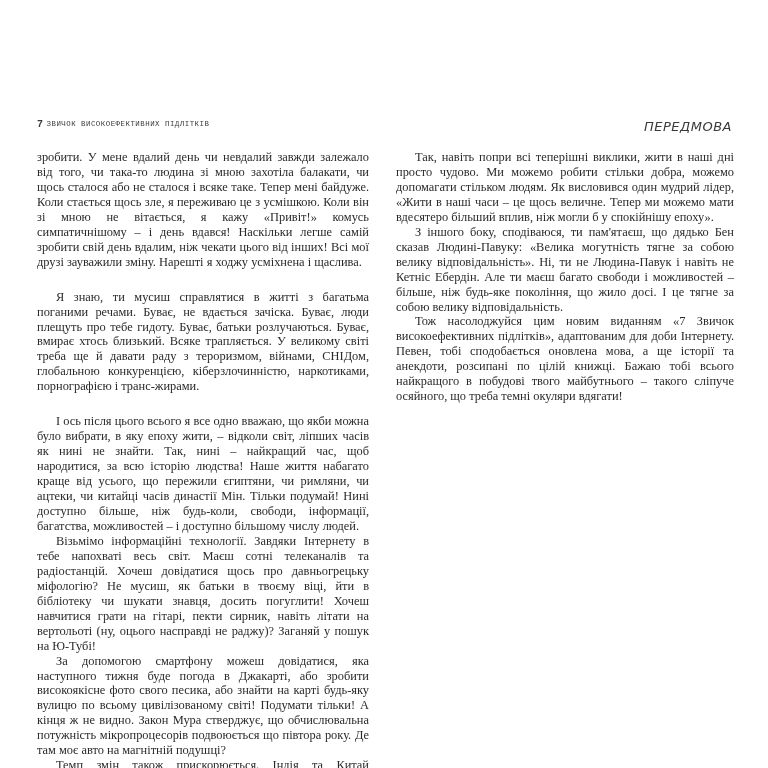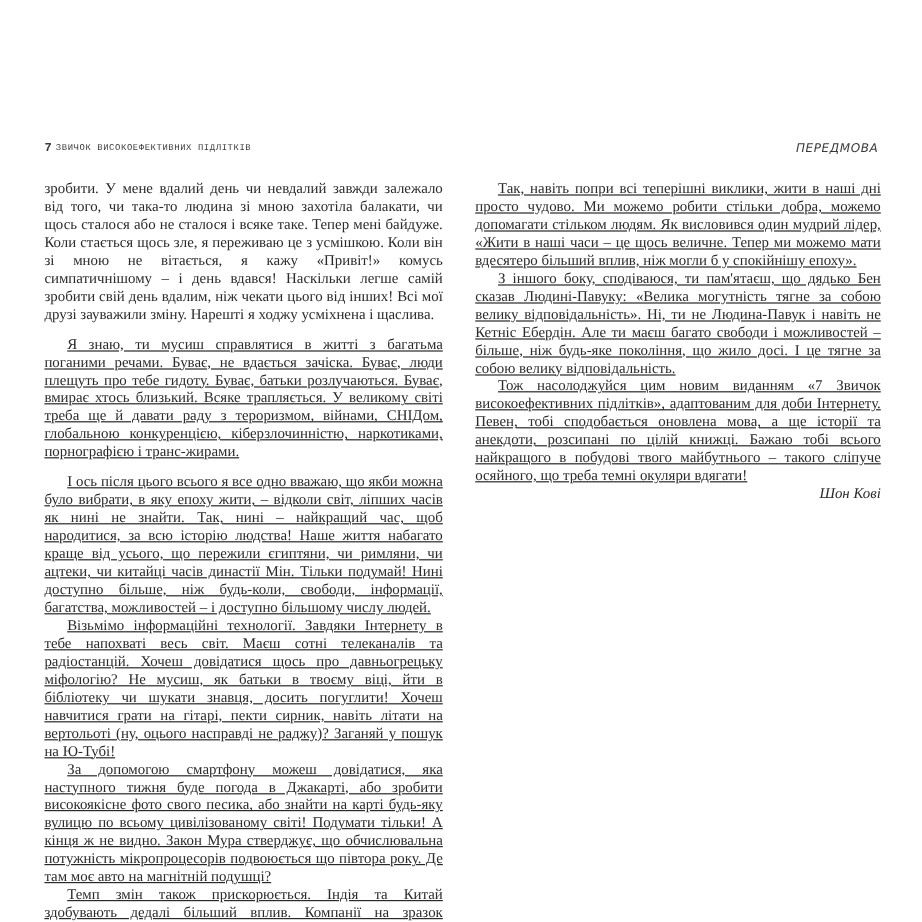--- a/index.html
+++ b/index.html
@@ -4,31 +4,31 @@
 <style>
   html, body { margin: 0; padding: 0; background: #ffffff; }
   body { width: 768px; height: 768px; position: relative; overflow: hidden; color: #2a2a2a; }
   .running-head {
     position: absolute; top: 119px;
     font-family: "DejaVu Sans", sans-serif; font-size: 7.4px; letter-spacing: 0.5px;
     color: #3a3a3a; text-transform: uppercase; white-space: nowrap;
   }
   .running-head.left { left: 37px; font-family: Liberation Mono, monospace; }
   .running-head.left .num { font-weight: bold; font-size: 10px; margin-right: 3px; vertical-align: -1px; }
-  .running-head.right { right: 36px; font-style: italic; font-size: 10px; }
+  .running-head.right { right: 36px; font-style: italic; font-size: 13px; }
   .column {
     position: absolute; top: 150px;
     font-family: "Liberation Serif", serif; font-size: 12.4px; line-height: 14.95px;
     text-align: justify; hyphens: manual;
   }
   .column.left { left: 37px; width: 332px; }
   .column.right { left: 396px; width: 338px; }
   .column p { margin: 0; }
-  .column p.indent { text-indent: 19px; text-decoration: underline; }
-  .column p.gap { margin-top: 10px; }
+  .column p.indent { text-indent: 19px; }
+  .column p.gap { margin-top: 20px; }
   .signature { text-align: right; font-style: italic; margin-top: 14.95px; }
 </style>
 </head>
 <body>
 
 <div class="running-head left">
   <span class="num">7</span><span>звичок високоефективних підлітків</span>
 </div>
 <div class="running-head right">Передмова</div>
 
@@ -39,14 +39,13 @@
   <p class="indent">Візьмімо інформаційні технології. Завдяки Інтернету в тебе напохваті весь світ. Маєш сотні телеканалів та радіостанцій. Хочеш довідатися щось про давньогрецьку міфологію? Не мусиш, як батьки в твоєму віці, йти в бібліотеку чи шукати знавця, досить погуглити! Хочеш навчитися грати на гітарі, пекти сирник, навіть літати на вертольоті (ну, оцього насправді не раджу)? Заганяй у пошук на Ю-Тубі!</p>
   <p class="indent">За допомогою смартфону можеш довідатися, яка наступного тижня буде погода в Джакарті, або зробити високоякісне фото свого песика, або знайти на карті будь-яку вулицю по всьому цивілізованому світі! Подумати тільки! А кінця ж не видно. Закон Мура стверджує, що обчислювальна потужність мікропроцесорів подвоюється що півтора року. Де там моє авто на магнітній подушці?</p>
   <p class="indent">Темп змін також прискорюється. Індія та Китай здобувають дедалі більший вплив. Компанії на зразок «Амазон» чи «Фейсбук» з'являються за одну ніч і починають рухати світом.</p>
 
 </div>
 
 <div class="column right">
   <p class="indent">Так, навіть попри всі теперішні виклики, жити в наші дні просто чудово. Ми можемо робити стільки добра, можемо допомагати стільком людям. Як висловився один мудрий лідер, «Жити в наші часи – це щось величне. Тепер ми можемо мати вдесятеро більший вплив, ніж могли б у спокійнішу епоху».</p>
   <p class="indent">З іншого боку, сподіваюся, ти пам'ятаєш, що дядько Бен сказав Людині-Павуку: «Велика могутність тягне за собою велику відповідальність». Ні, ти не Людина-Павук і навіть не Кетніс Ебердін. Але ти маєш багато свободи і можливостей – більше, ніж будь-яке покоління, що жило досі. І це тягне за собою велику відповідальність.</p>
   <p class="indent">Тож насолоджуйся цим новим виданням «7 Звичок високоефективних підлітків», адаптованим для доби Інтернету. Певен, тобі сподобається оновлена мова, а ще історії та анекдоти, розсипані по цілій книжці. Бажаю тобі всього найкращого в побудові твого майбутнього – такого сліпуче осяйного, що треба темні окуляри вдягати!</p>
-  <p class="signature">Шон Кові</p>
 </div>
 
 </body></html>

